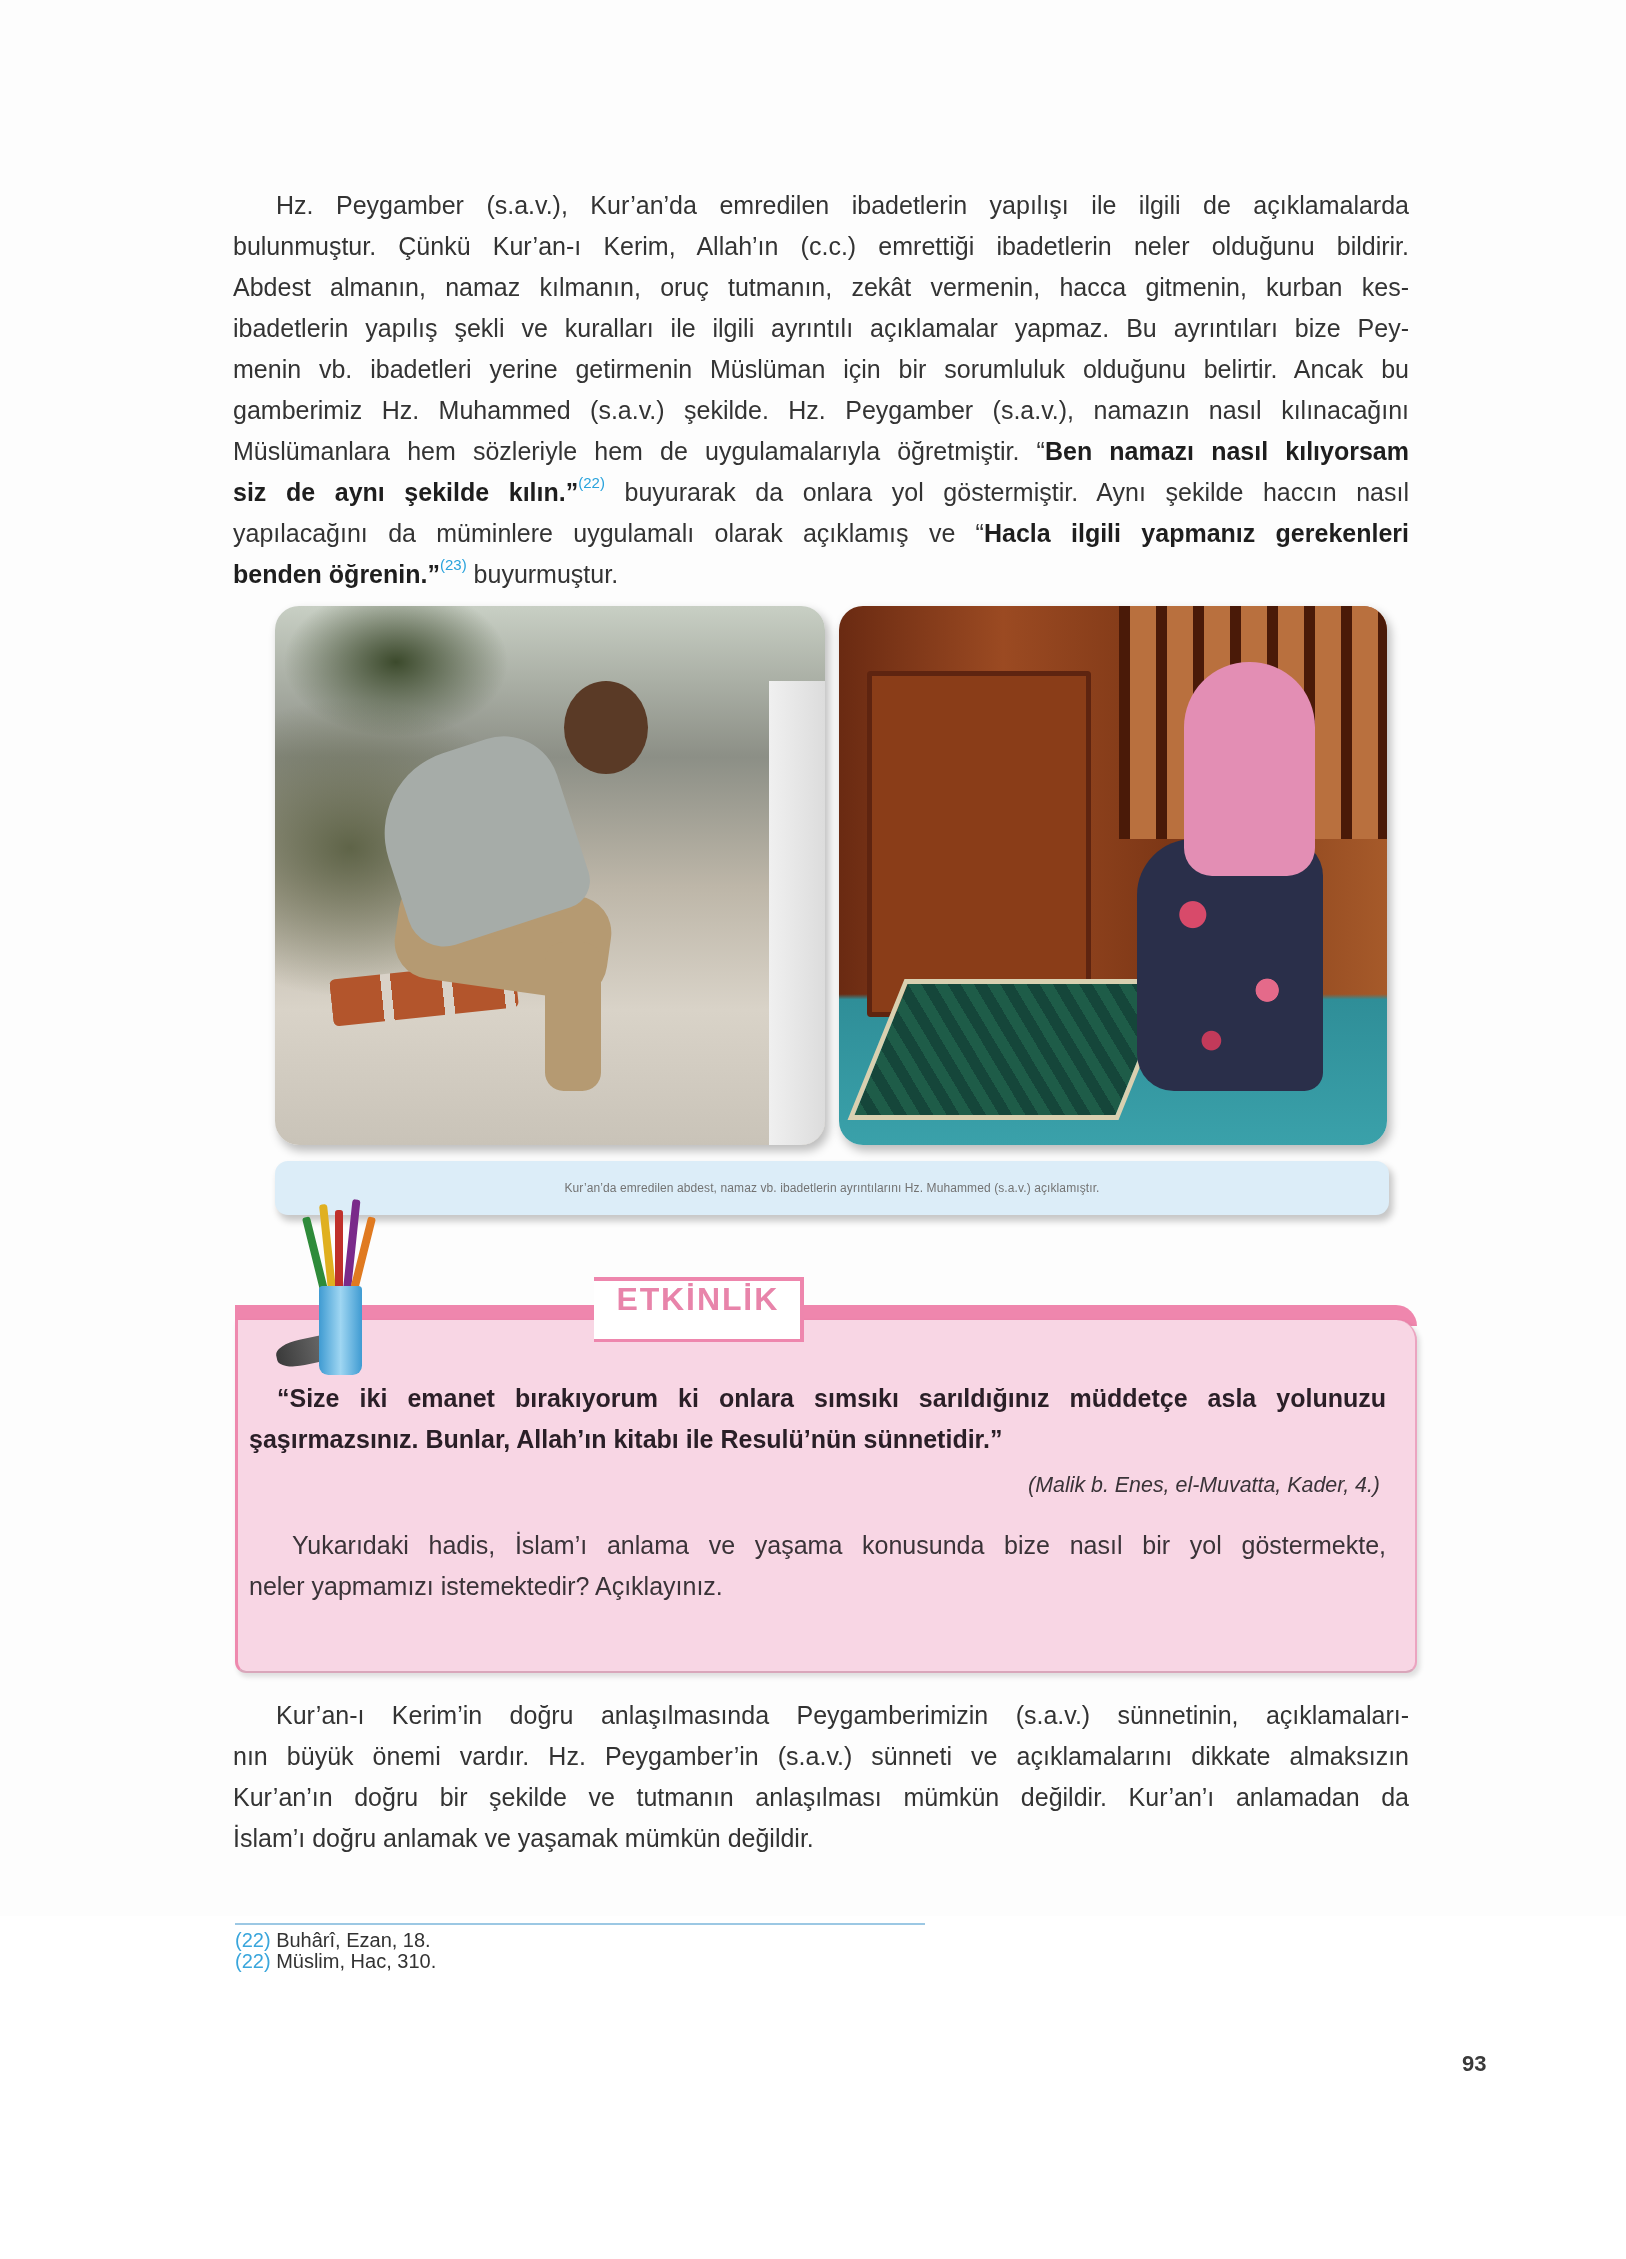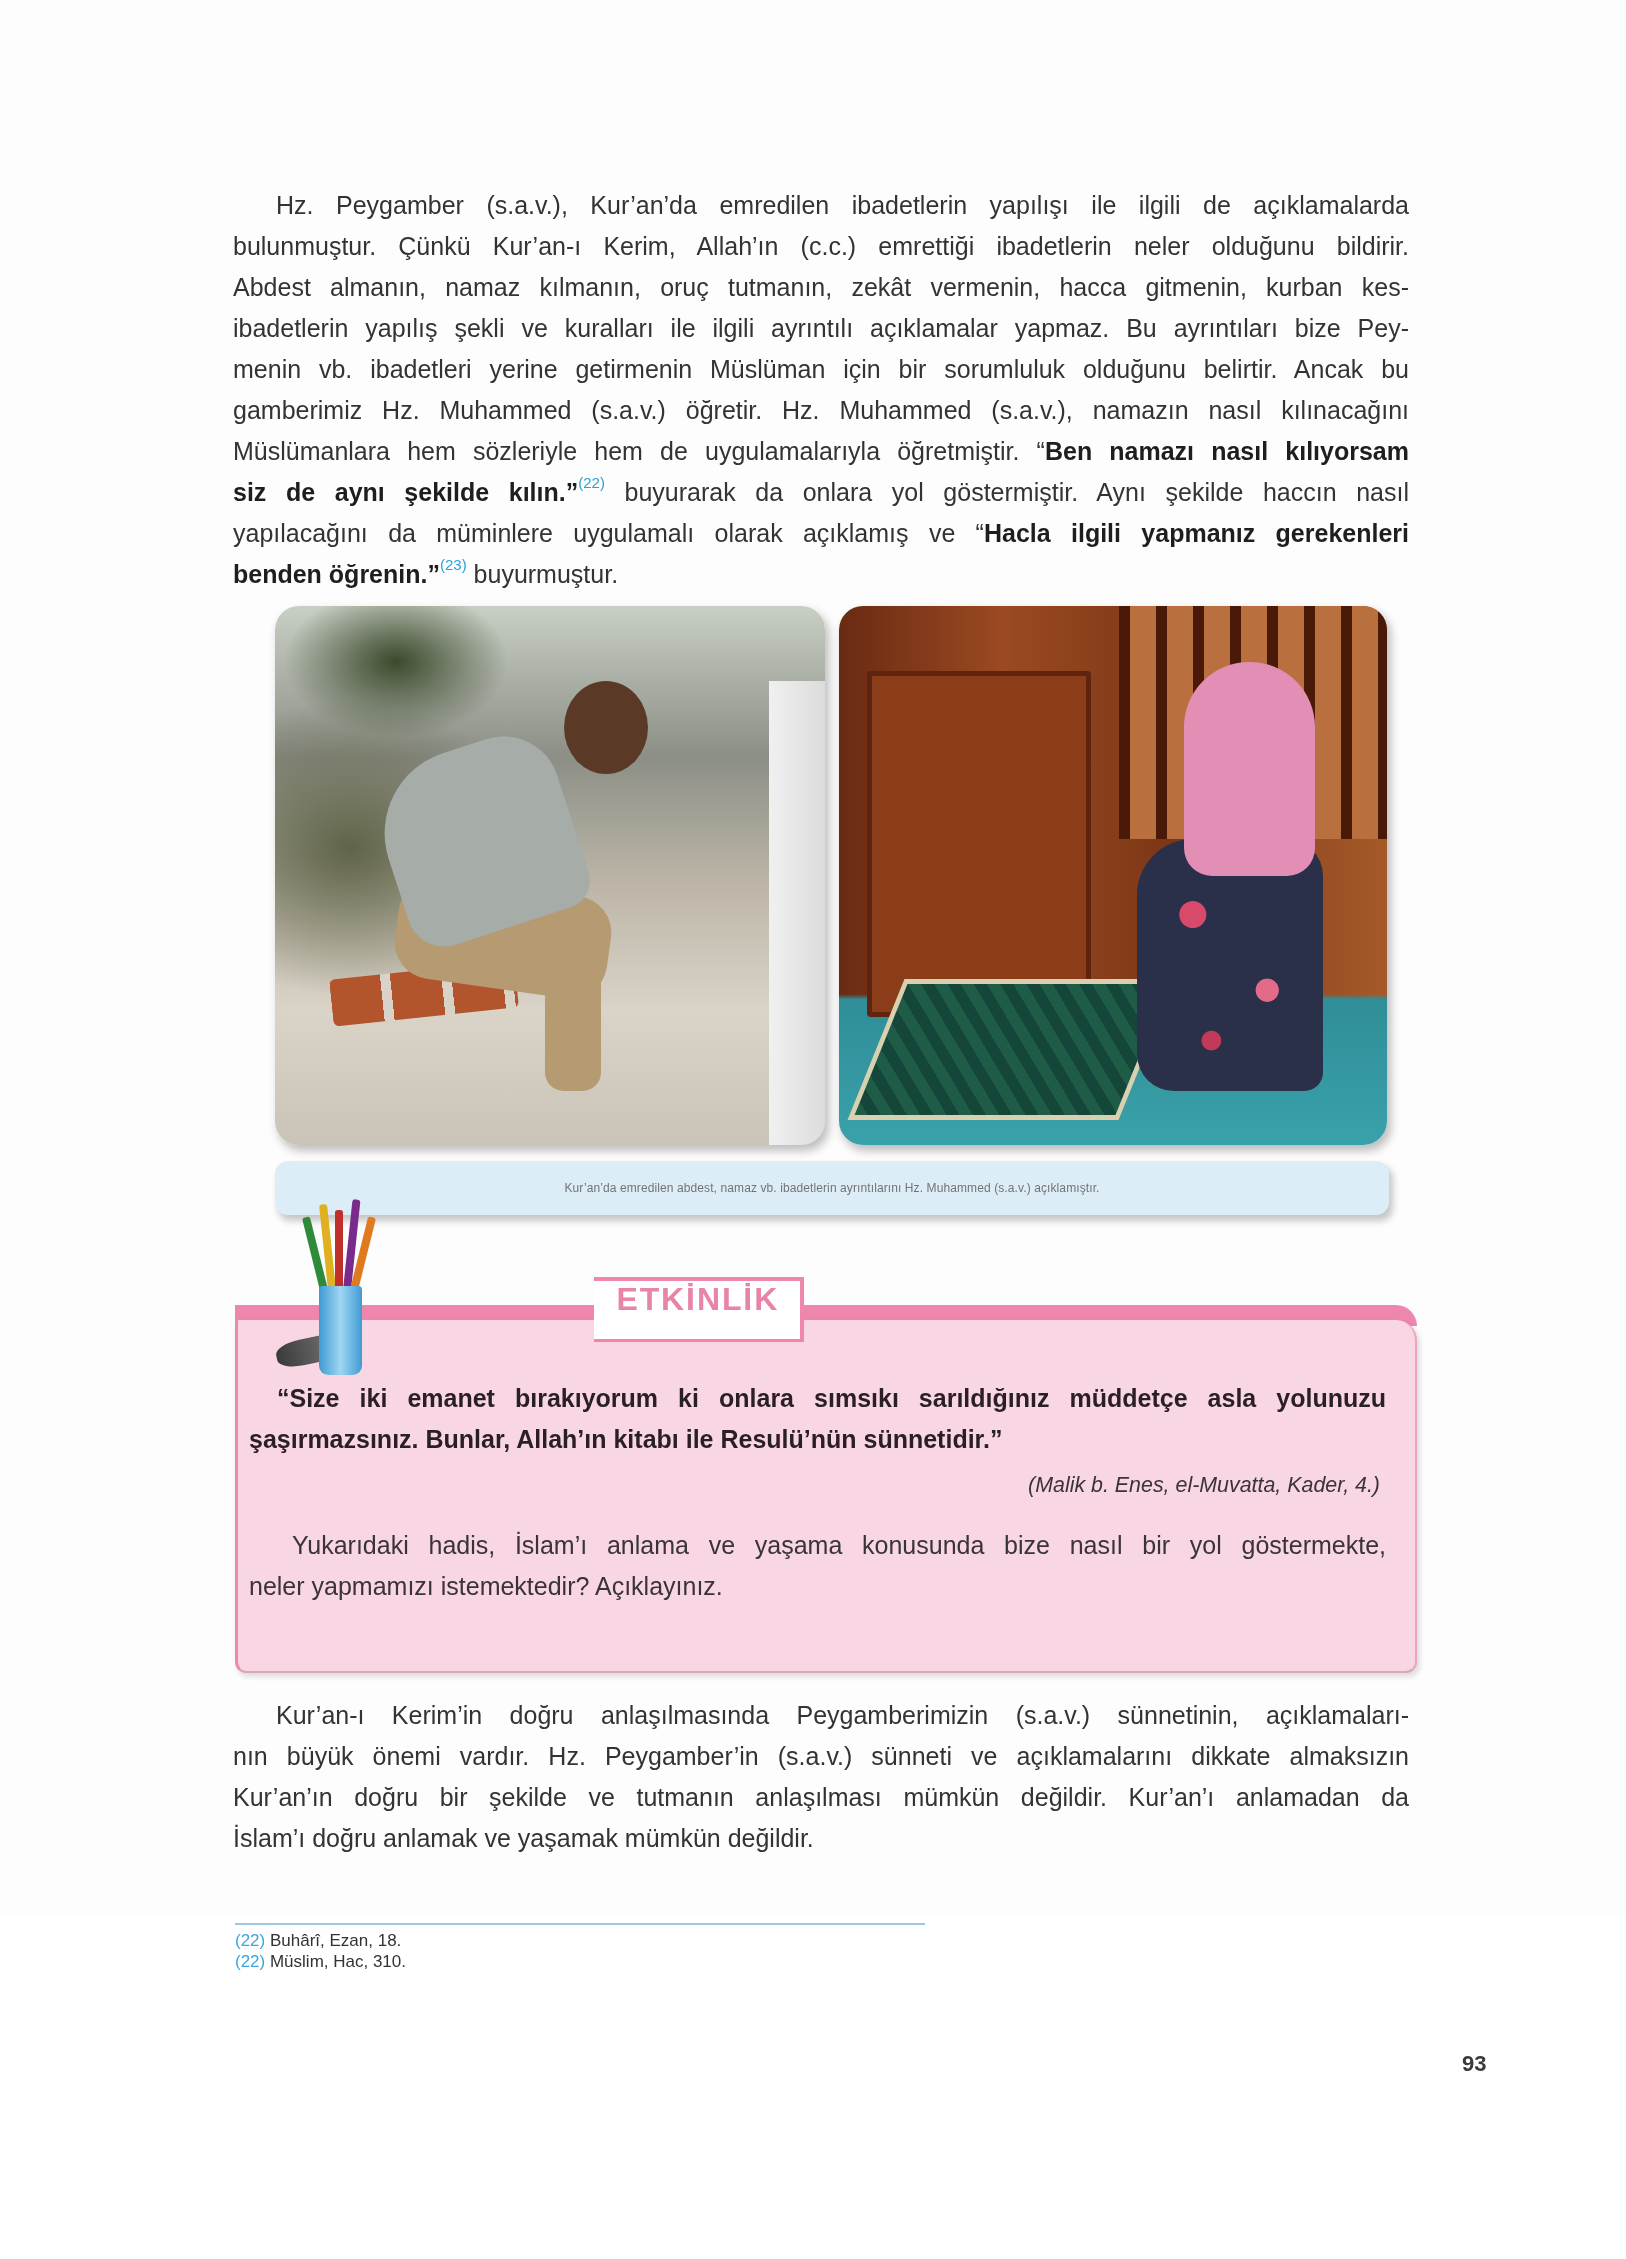--- a/index.html
+++ b/index.html
@@ -97,37 +97,37 @@
   .act-quote .line.last { text-align-last: left; }
   .act-source { position: absolute; right: 37px; top: 168px; font-style: italic; font-size: 21.4px; color: #3a3338; }
   .act-question { position: absolute; left: 14px; top: 220px; width: 1137px; font-size: 25px;
                   line-height: 41px; color: #3a3338; }
   .act-question .line { display: block; white-space: nowrap; text-align: justify; text-align-last: justify; }
   .act-question .line.first { padding-left: 43px; }
   .act-question .line.last { text-align-last: left; }
 
   
   #fn-rule { position: absolute; left: 235px; top: 1923px; width: 690px; height: 1.9px; background: #9cc8e4; }
-  #footnotes { position: absolute; left: 235px; top: 1930px; font-size: 17px; line-height: 21.4px; color: #333; }
+  #footnotes { position: absolute; left: 235px; top: 1930px; font-size: 20px; line-height: 21.4px; color: #333; }
   #footnotes .num { color: #3aa6dc; }
 
   #page-number { position: absolute; left: 1462px; top: 2051px; font-size: 22px; font-weight: bold; color: #3a3a3a; }
 </style>
 </head>
 <body>
 
 <div class="page">
 
   <div id="para1" class="para">
     <span class="line" style="padding-left:43px;">Hz. Peygamber (s.a.v.), Kur’an’da emredilen ibadetlerin yapılışı ile ilgili de açıklamalarda</span>
     <span class="line">bulunmuştur. Çünkü Kur’an-ı Kerim, Allah’ın (c.c.) emrettiği ibadetlerin neler olduğunu bildirir.</span>
     <span class="line">Abdest almanın, namaz kılmanın, oruç tutmanın, zekât vermenin, hacca gitmenin, kurban kes-</span>
     <span class="line">ibadetlerin yapılış şekli ve kuralları ile ilgili ayrıntılı açıklamalar yapmaz. Bu ayrıntıları bize Pey-</span>
     <span class="line">menin vb. ibadetleri yerine getirmenin Müslüman için bir sorumluluk olduğunu belirtir. Ancak bu</span>
-    <span class="line">gamberimiz Hz. Muhammed (s.a.v.)  öğretir. Hz. Muhammed (s.a.v.), namazın nasıl kılınacağını</span>
+    <span class="line">gamberimiz Hz. Muhammed (s.a.v.)  şekilde. Hz. Peygamber (s.a.v.), namazın nasıl kılınacağını</span>
     <span class="line"><span>Müslümanlara hem sözleriyle hem de uygulamalarıyla öğretmiştir. “</span><b>Ben namazı nasıl kılıyorsam</b></span>
     <span class="line"><b>siz de aynı şekilde kılın.”</b><sup class="fn">(22)</sup><span> buyurarak da onlara yol göstermiştir. Aynı şekilde haccın nasıl</span></span>
     <span class="line"><span>yapılacağını da müminlere uygulamalı olarak açıklamış ve “</span><b>Hacla ilgili yapmanız gerekenleri</b></span>
     <span class="line last"><b>benden öğrenin.”</b><sup class="fn">(23)</sup><span>  buyurmuştur.</span></span>
   </div>
 
   <div id="photo-left" class="photo" title="Man performing ablution (abdest) at an outdoor fountain">
     <div class="pillar"></div>
     <div class="bricks"></div>
     <div class="man-pants"></div>

